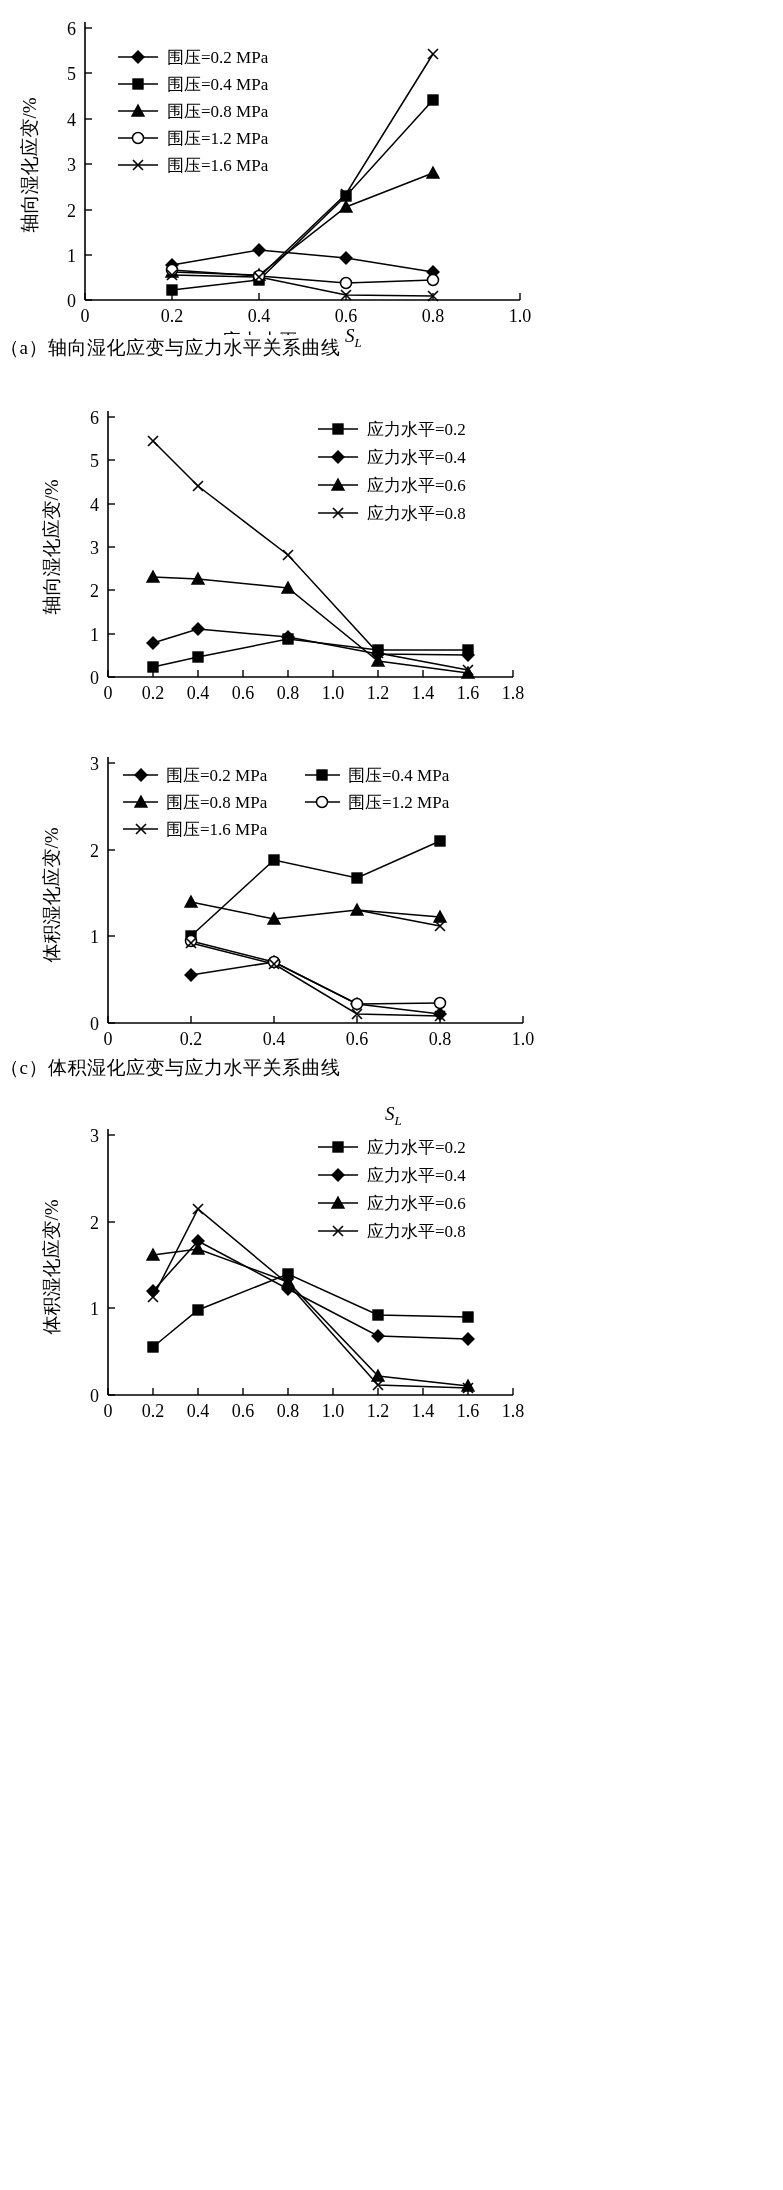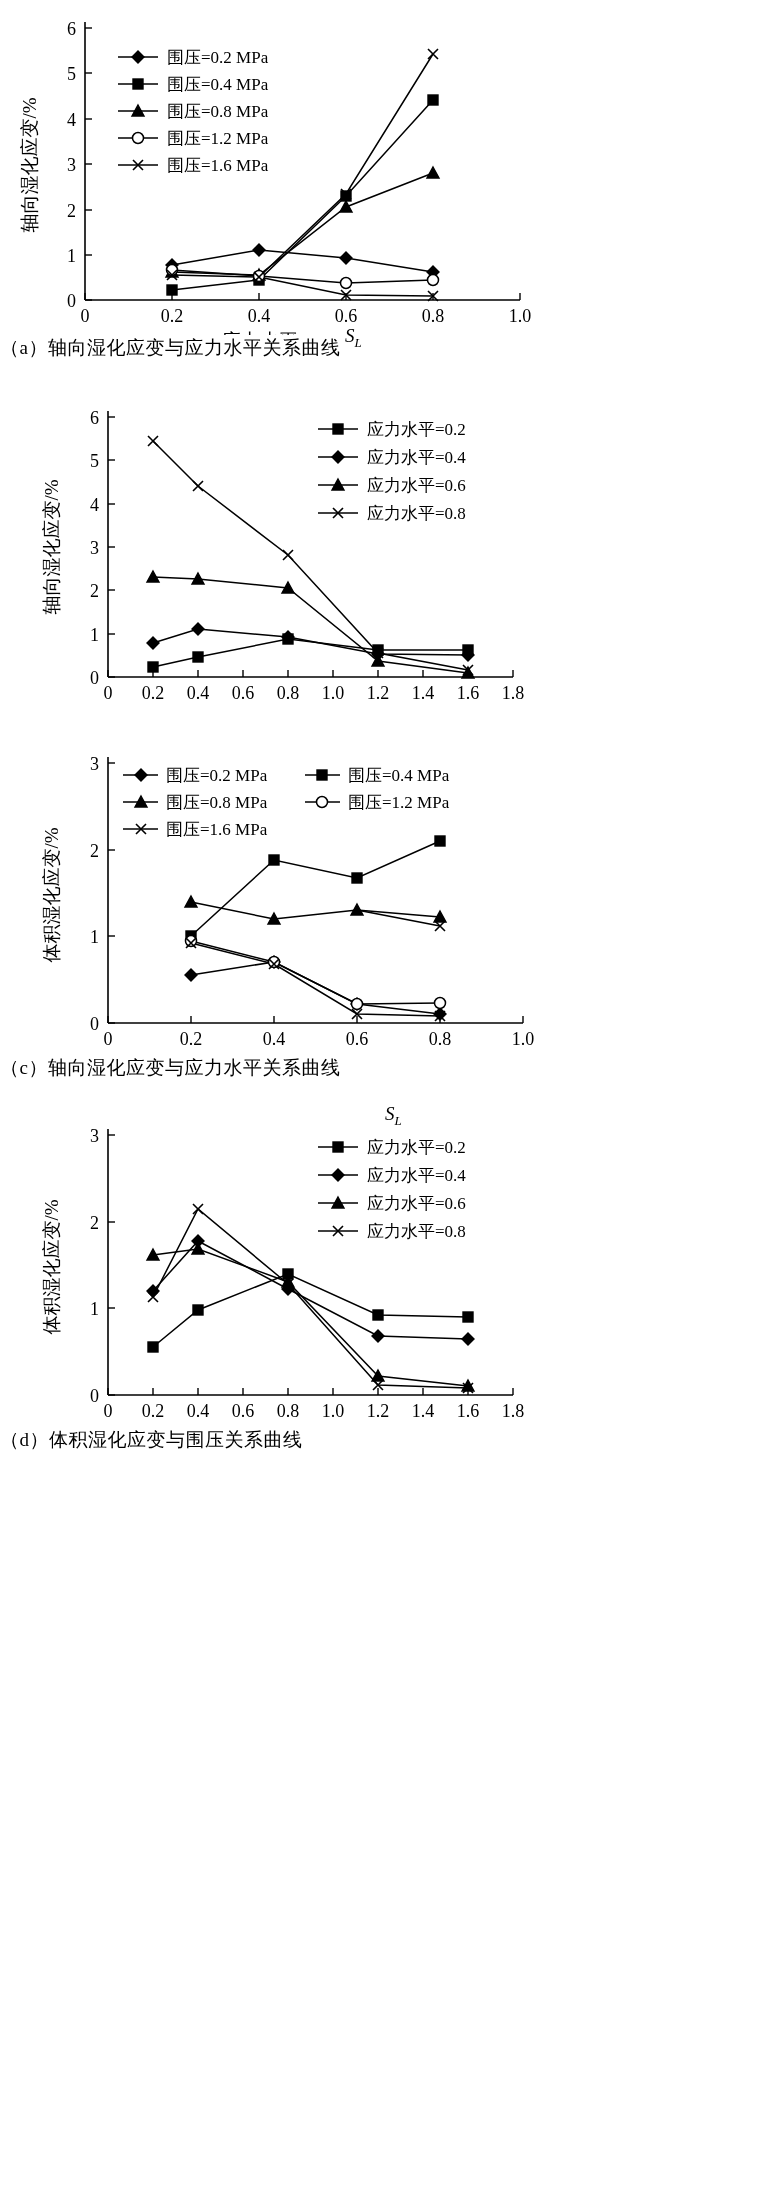--- a/index.html
+++ b/index.html
@@ -331,21 +331,21 @@
 
         <line class="dataline" x1="305" y1="67" x2="340" y2="67"></line>
         <circle class="mk-open" cx="322" cy="67" r="5.5"></circle>
         <text class="legtext" x="348" y="73">围压=1.2 MPa</text>
 
         <line class="dataline" x1="123" y1="94" x2="158" y2="94"></line>
         <path class="mk-x" d="M136,89 L146,99 M146,89 L136,99"></path>
         <text class="legtext" x="166" y="100">围压=1.6 MPa</text>
       </g>
     </svg>
-    <div class="cap">（c）轴向湿化应变与应力水平关系曲线</div>
+    <div class="cap">（c）体积湿化应变与应力水平关系曲线</div>
   </div>
 
   <div class="figure" style="margin-top:26px;">
     <svg width="783" height="320" viewBox="0 0 783 320">
       <g>
         <path class="axis-line" d="M108,288 L513,288"></path>
         <path class="axis-line" d="M108,288 L108,22"></path>
         <line class="tick" x1="108" y1="288" x2="108" y2="281"></line>
         <line class="tick" x1="153" y1="288" x2="153" y2="281"></line>
         <line class="tick" x1="198" y1="288" x2="198" y2="281"></line>
@@ -428,21 +428,20 @@
 
         <line class="dataline" x1="318" y1="96" x2="358" y2="96"></line>
         <polygon class="mk" points="338,90 344,101 332,101"></polygon>
         <text class="legtext" x="367" y="102">应力水平=0.6</text>
 
         <line class="dataline" x1="318" y1="124" x2="358" y2="124"></line>
         <path class="mk-x" d="M333,119 L343,129 M343,119 L333,129"></path>
         <text class="legtext" x="367" y="130">应力水平=0.8</text>
       </g>
     </svg>
-    <div class="cap">（d）体积湿化应变与围压关系曲线</div>
   </div>
 
   <div style="position:absolute;left:345px;top:325px;font-size:19px;font-style:italic;font-family:'Liberation Serif',serif;">
     <span>S</span><span style="font-size:13px;vertical-align:sub;">L</span>
   </div>
   <div style="position:absolute;left:385px;top:1103px;font-size:19px;font-style:italic;font-family:'Liberation Serif',serif;">
     <span>S</span><span style="font-size:13px;vertical-align:sub;">L</span>
   </div>
 
 </div>

